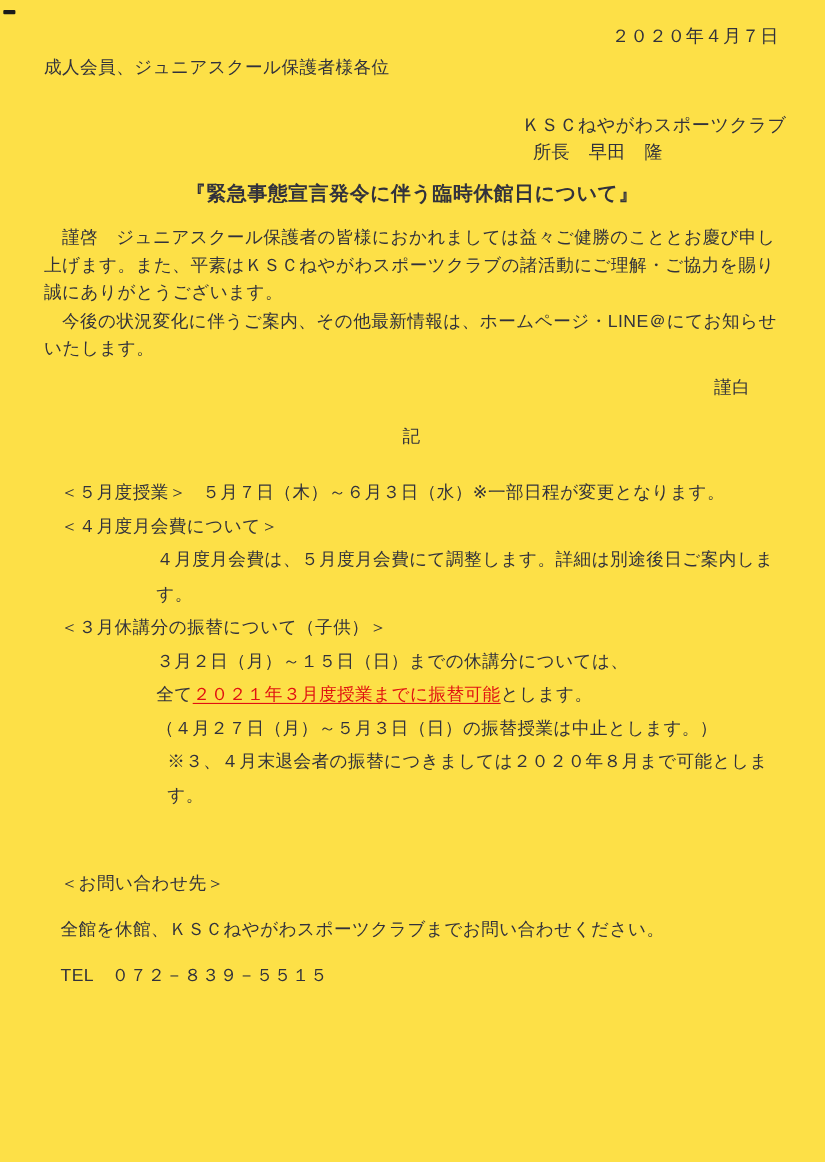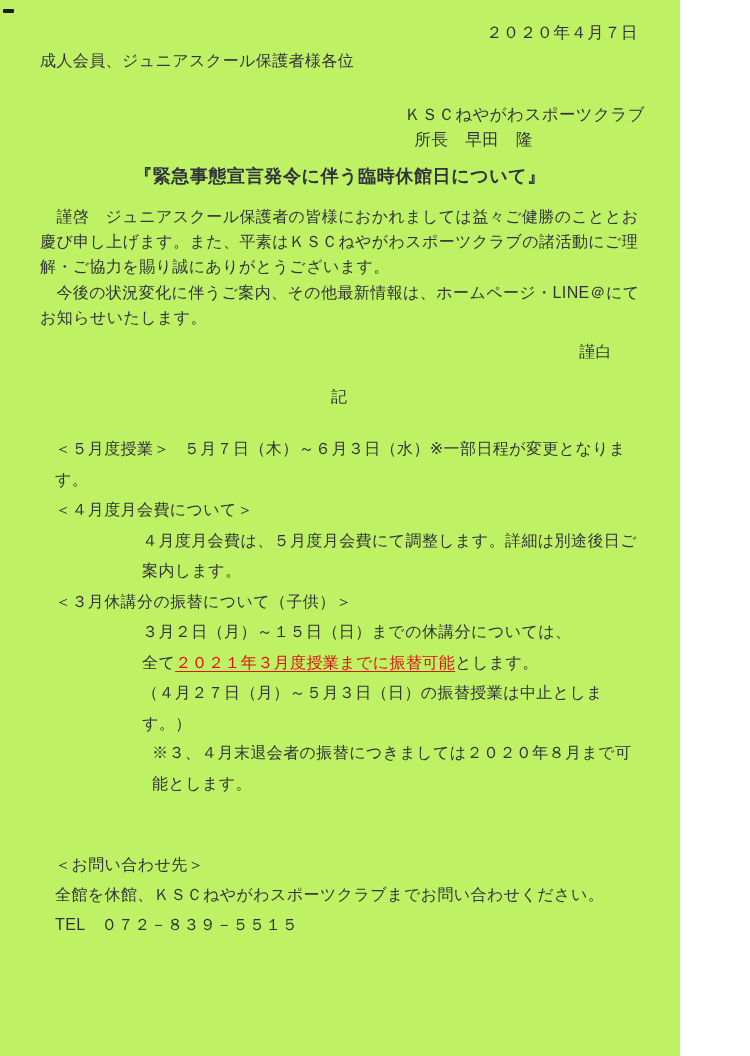--- a/index.html
+++ b/index.html
@@ -2,23 +2,23 @@
 <html lang="ja"><head>
 <meta charset="utf-8">
 <style>
   html, body {
     margin: 0;
     padding: 0;
     background: #ffffff;
   }
   .page {
     position: relative;
-    width: 680px;
+    width: 750px;
     height: 1056px;
-    background: #bef264;
+    background: #fde047;
     color: #32323c;
     font-family: "Liberation Sans", "DejaVu Sans", sans-serif;
     font-size: 16px;
     letter-spacing: 0.4px;
     overflow: hidden;
     box-sizing: border-box;
     padding: 22px 40px 0 40px;
   }
   .artifact-dot {
     position: absolute;
@@ -40,21 +40,21 @@
     margin-bottom: 30px;
   }
   .sender-block {
     width: fit-content;
     margin-left: auto;
     margin-right: -5px;
     margin-bottom: 12px;
     line-height: 25px;
   }
   .sender-org { font-size: 16.5px; }
-  .sender-name { font-size: 16.5px; padding-left: 10px; }
+  .sender-name { font-size: 16.5px; padding-left: 10px; font-family: Liberation Mono, monospace; }
   .doc-title {
     text-align: center;
     font-size: 18px;
     font-weight: bold;
     letter-spacing: 0.6px;
     margin: 10px 0 16px 0;
   }
   .para {
     margin: 0 0 0 0;
     line-height: 25.2px;
@@ -82,21 +82,21 @@
     padding-left: 15px;
   }
   .detail-line.bold { font-weight: bold; }
   .detail-sub {
     line-height: 30.5px;
     padding-left: 102px;
   }
   .detail-sub.note { padding-left: 112px; font-family: Liberation Mono, monospace; }
   .label-gap { display: inline-block; width: 14px; }
   .contact-block { margin-top: 50px; }
-  .contact-line { line-height: 30px; padding-left: 15px; }
+  .contact-line { line-height: 30px; padding-left: 15px; margin-top: 12px; }
 </style>
 </head>
 <body>
 
 <div class="page">
   <div class="artifact-dot"></div>
 
   <div class="date-line">２０２０年４月７日</div>
 
   <div class="addressee">成人会員、ジュニアスクール保護者様各位</div>

